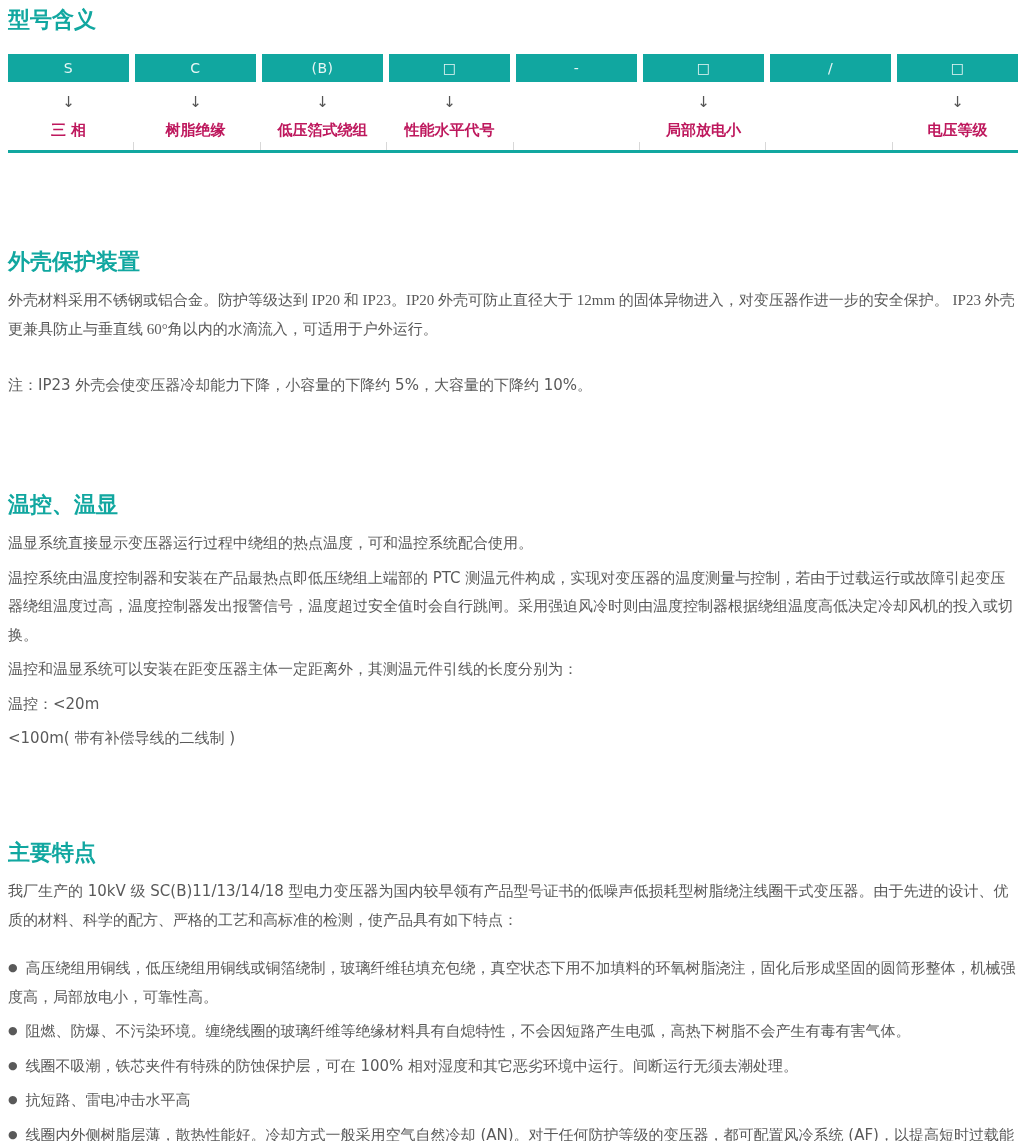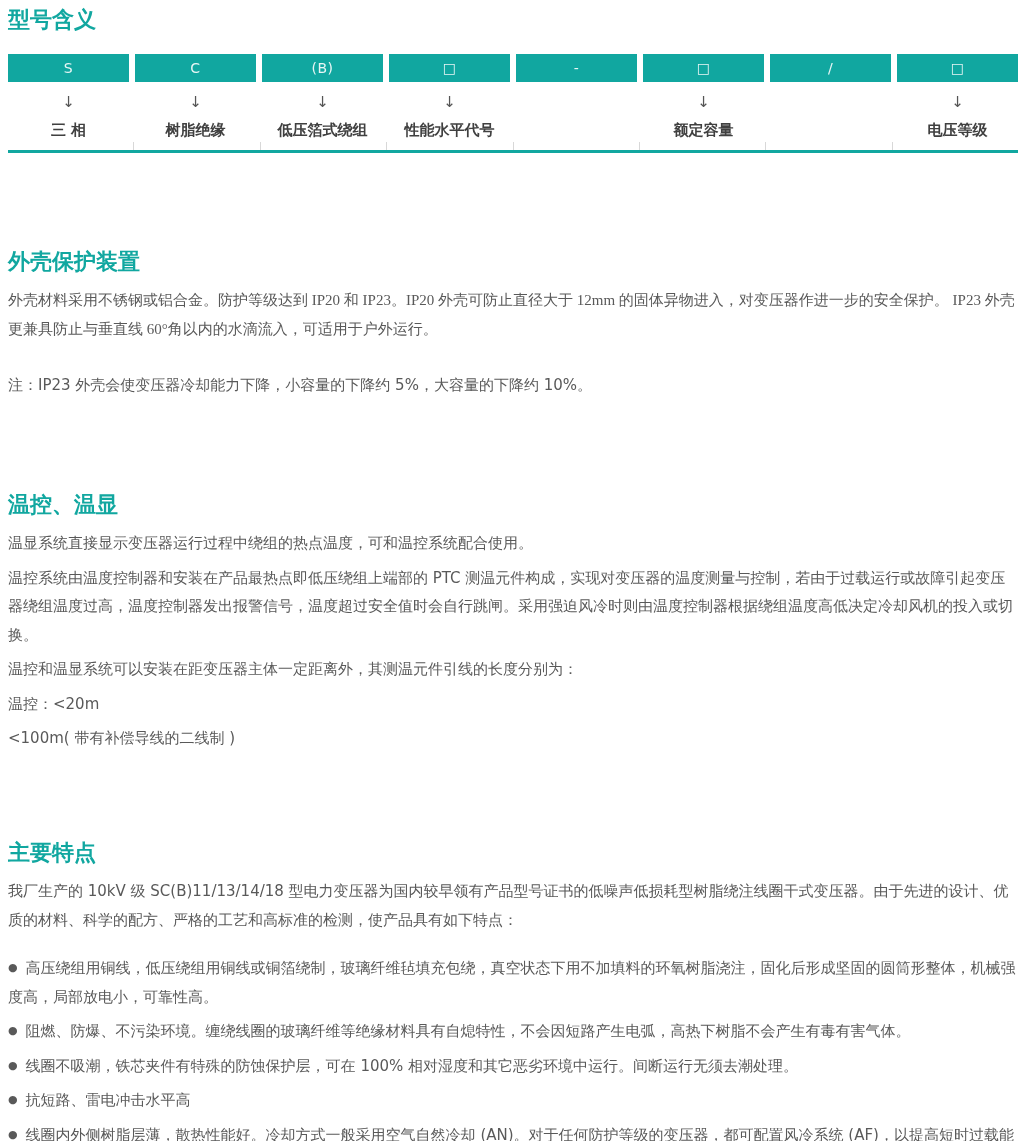--- a/index.html
+++ b/index.html
@@ -19,21 +19,21 @@
   .code-cell{
     flex:1;height:28px;background:#11A7A0;color:#E8F6F5;
     display:flex;align-items:center;justify-content:center;
     font-size:14px;letter-spacing:.5px;
   }
   .arrow-row,.label-row,.tick-row{display:flex;gap:6px;}
   .arrow-row{margin-top:13px;}
   .arrow-row .col{flex:1;text-align:center;font-size:15px;color:#555555;line-height:1;}
   .label-row{margin-top:11px;}
   .label-row .col{
-    flex:1;text-align:center;font-size:15px;font-weight:600;color:#404040;line-height:1.2;
+    flex:1;text-align:center;font-size:15px;font-weight:600;color:#be185d;line-height:1.2;
     white-space:nowrap;
   }
   .tick-row{margin-top:3px;border-bottom:3px solid #11A7A0;gap:0;}
   .tick-row .col{flex:1;height:8px;border-right:1px solid #D8D8D8;}
   .tick-row .col:last-child{border-right:none;}
   
   .section p{
     margin:0 0 6px;font-size:15px;line-height:1.9;color:#595959;
   }
   #sec-enclosure{margin-top:95px;}
@@ -71,21 +71,21 @@
         <div class="col">↓</div>
         <div class="col"></div>
         <div class="col">↓</div>
       </div>
     <div class="label-row" id="labelRow">
         <div class="col label">三 相</div>
         <div class="col label">树脂绝缘</div>
         <div class="col label">低压箔式绕组</div>
         <div class="col label">性能水平代号</div>
         <div class="col label"></div>
-        <div class="col label">额定容量</div>
+        <div class="col label">局部放电小</div>
         <div class="col label"></div>
         <div class="col label">电压等级</div>
       </div>
     <div class="tick-row" id="tickRow">
         <div class="col"></div>
         <div class="col"></div>
         <div class="col"></div>
         <div class="col"></div>
         <div class="col"></div>
         <div class="col"></div>

